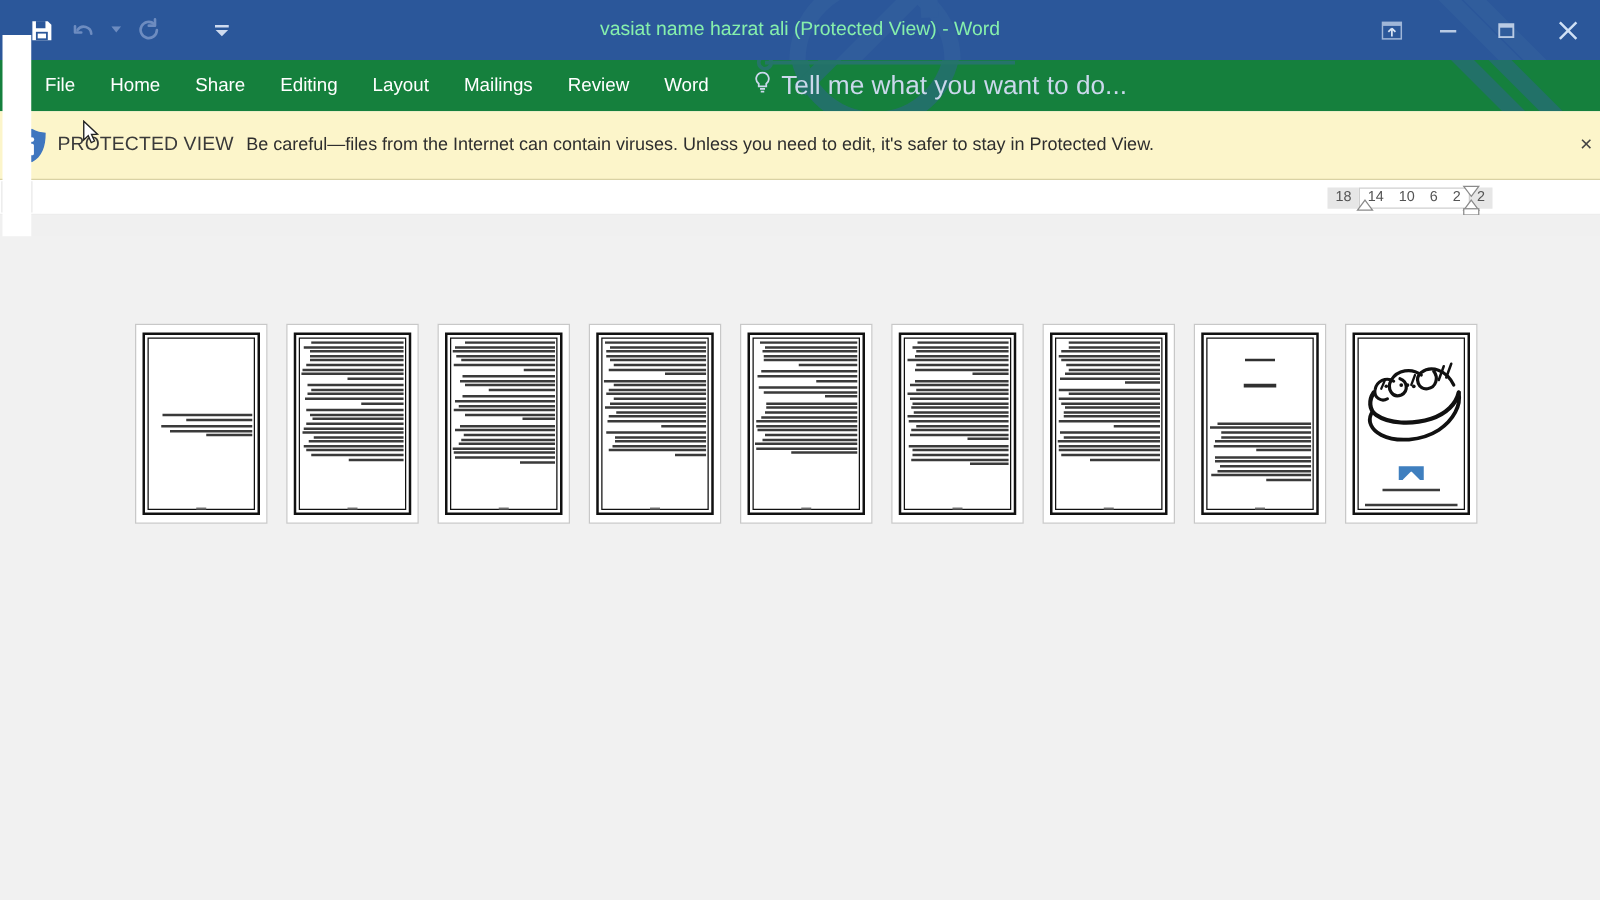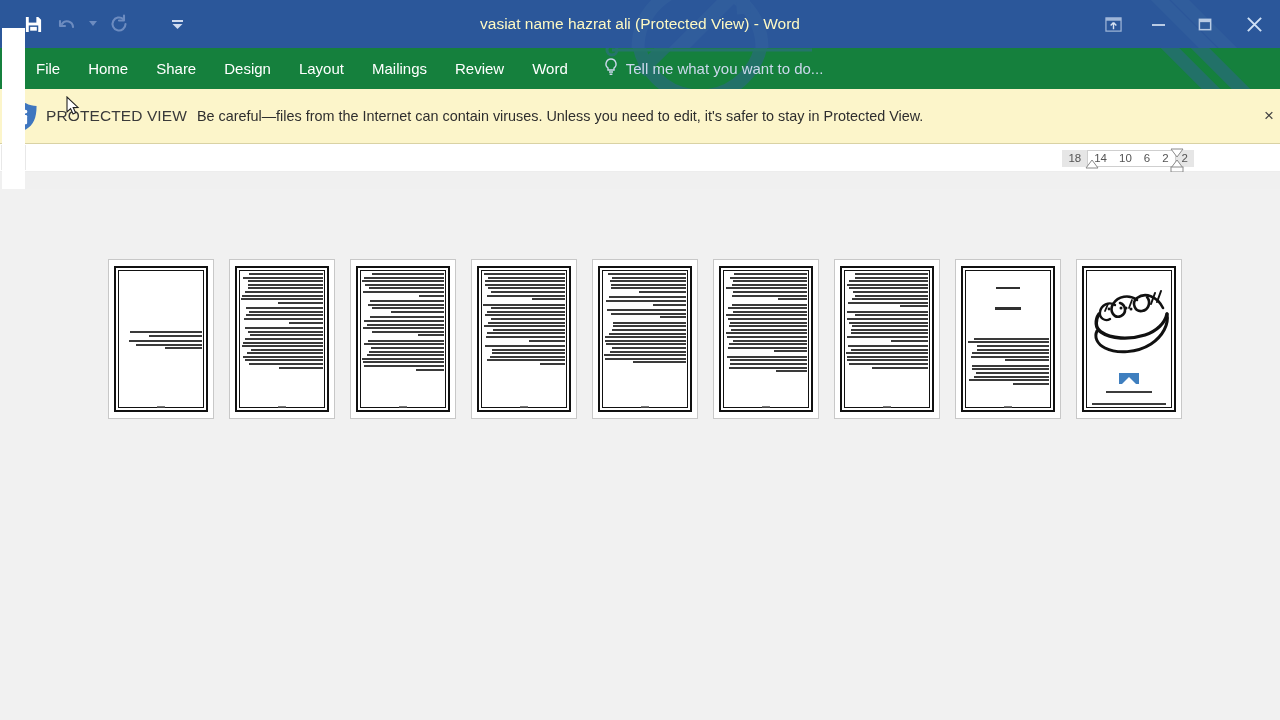--- a/index.html
+++ b/index.html
@@ -23,21 +23,21 @@
     width: 34px; height: 34px;
     display: flex; align-items: center; justify-content: center;
   }
   .qat-btn svg { display: block; }
   .qat-caret { width: 18px; height: 34px; display: flex; align-items: center; justify-content: center; }
   .qat-more { width: 30px; height: 34px; display: flex; align-items: center; justify-content: center; margin-left: 26px; }
 
   .win-title {
     position: absolute; left: 0; right: 0; top: 0; height: 48px;
     display: flex; align-items: center; justify-content: center;
-    color: #fef9c3; font-size: 15.5px; z-index: 2; pointer-events: none;
+    color: #86efac; font-size: 15.5px; z-index: 2; pointer-events: none;
   }
 
   .wincontrols { position: absolute; right: 0; top: 0; height: 48px; display: flex; align-items: center; z-index: 3; }
   .wc { width: 46px; height: 48px; display: flex; align-items: center; justify-content: center; }
   .wc.close { width: 52px; }
 
   
   .tabbar {
     position: relative;
     height: 41px;
@@ -45,21 +45,21 @@
     display: flex; align-items: center;
     overflow: hidden;
   }
   .tabbar .tb-deco { opacity: .45; }
   .tabs { display: flex; align-items: center; height: 41px; z-index: 2; padding-left: 22px; }
   .tab {
     color: #ffffff; font-size: 15px; padding: 0 14px; height: 41px;
     display: flex; align-items: center; white-space: nowrap;
   }
   .tellme { display: flex; align-items: center; gap: 8px; margin-left: 22px; z-index: 2; }
-  .tellme-label { color: #cbd8ec; font-size: 15px; white-space: nowrap; }
+  .tellme-label { color: #cbd8ec; font-size: 21px; white-space: nowrap; }
   .share {
     position: absolute; right: 0; top: 0; height: 41px;
     display: flex; align-items: center; gap: 7px;
     padding: 0 16px 0 14px; background: #1f4479; z-index: 3;
   }
   .share-label { color: #fff; font-size: 15px; }
 
   
   .pvbar {
     position: relative;
@@ -255,21 +255,21 @@
     <g stroke="#3a67a3" stroke-width="3" fill="none">
       <path d="M612 2 h200"></path>
         <circle cx="612" cy="2" r="5"></circle>
     </g>
   </svg>
 
   <div class="tabs">
     <div class="tab">File</div>
     <div class="tab">Home</div>
     <div class="tab">Share</div>
-    <div class="tab">Design</div>
+    <div class="tab">Editing</div>
     <div class="tab">Layout</div>
     <div class="tab">Mailings</div>
     <div class="tab">Review</div>
     <div class="tab">Word</div>
   </div>
 
   <div class="tellme">
     <span>
       <svg width="14" height="18" viewBox="0 0 14 18">
           <path d="M7 1a5 5 0 0 0-3 9v2h6v-2a5 5 0 0 0-3-9z" stroke="#cbd8ec" stroke-width="1.4" fill="none"></path>

